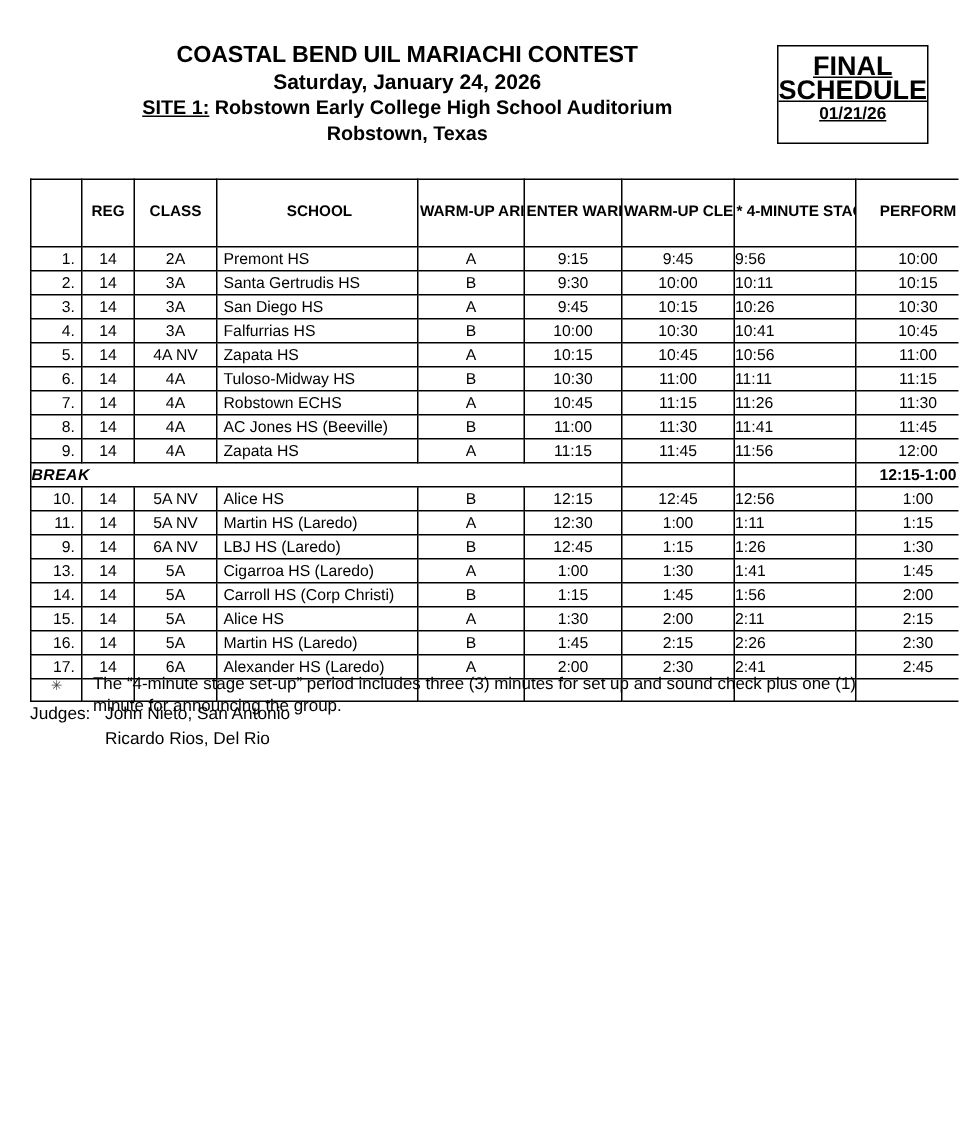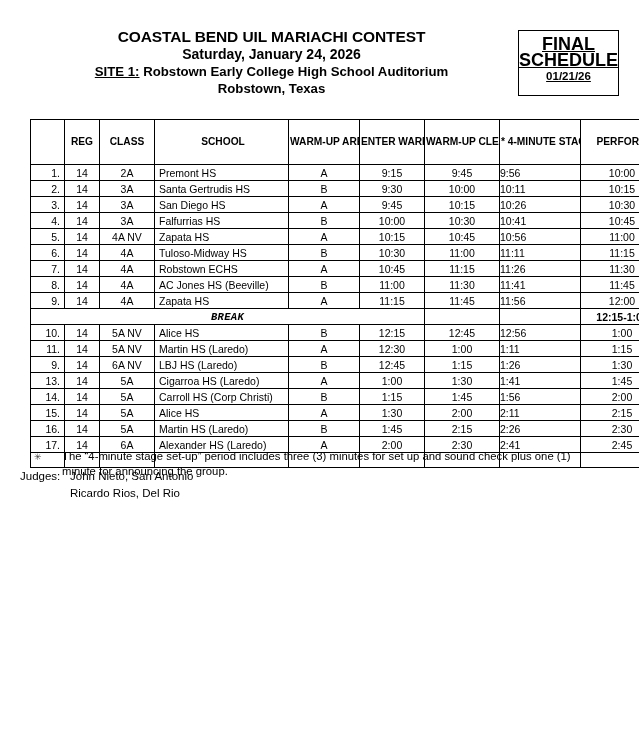--- a/index.html
+++ b/index.html
@@ -74,21 +74,21 @@
     font-size: 11.5px;
     font-weight: bold;
     line-height: 15px;
     margin-top: 1px;
     text-decoration: underline;
   }
 
   
   .table-wrap {
     position: absolute;
-    left: 30px;
+    left: 20px;
     top: 119px;
     width: 600px;
   }
   table.sched {
     border-collapse: collapse;
     width: 600px;
     table-layout: fixed;
   }
   table.sched th, table.sched td {
     border: 1px solid #000;
@@ -111,26 +111,25 @@
   .c-reg   { width: 32px;  text-align: center; }
   .c-class { width: 52px;  text-align: center; }
   .c-school{ width: 128px; text-align: left; padding-left: 4px !important; }
   .c-area  { width: 68px;  text-align: center; }
   .c-enter { width: 62px;  text-align: center; }
   .c-clear { width: 72px;  text-align: center; }
   .c-setup { width: 78px;  text-align: left; }
   .c-perf  { width: 80px;  text-align: center; }
 
   td.break-cell {
-    text-align: center;
+    text-align: left;
     font-weight: bold;
     font-style: italic;
     font-size: 11px;
     letter-spacing: 0.3px;
-    font-family: Liberation Mono, monospace;
   }
   td.break-time {
     text-align: center;
     font-weight: bold;
     font-size: 10.5px;
   }
   tr.empty-row td { height: 14px; }
 
   
   .footnote {

